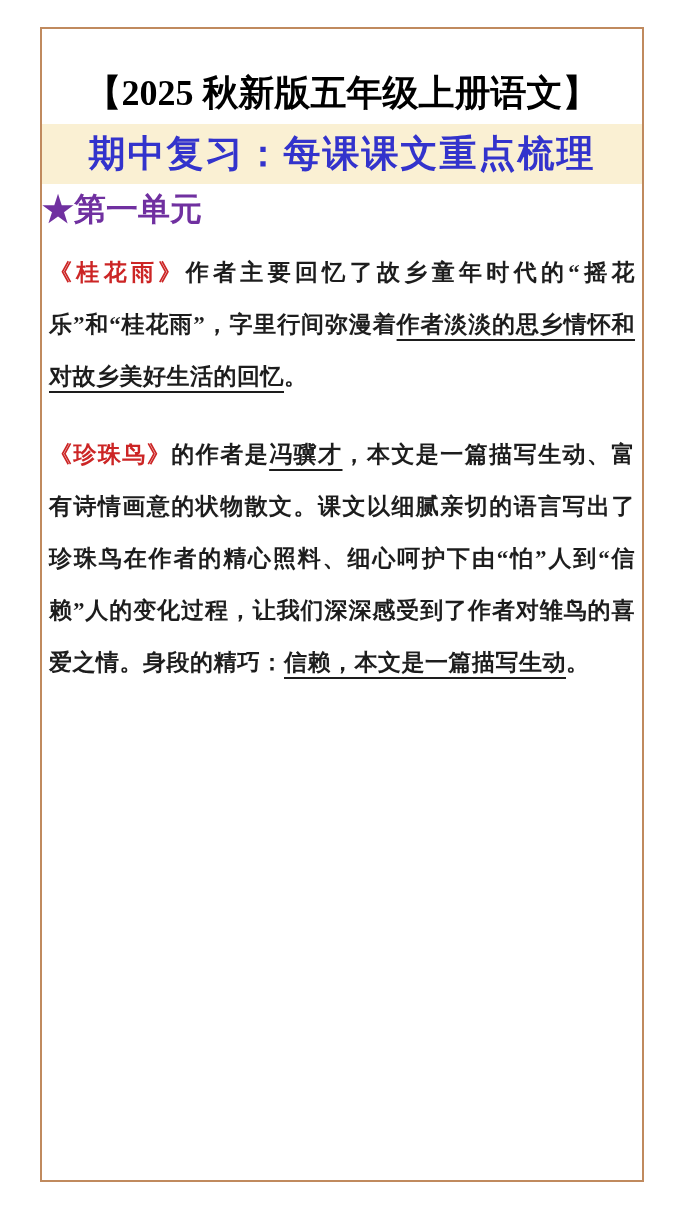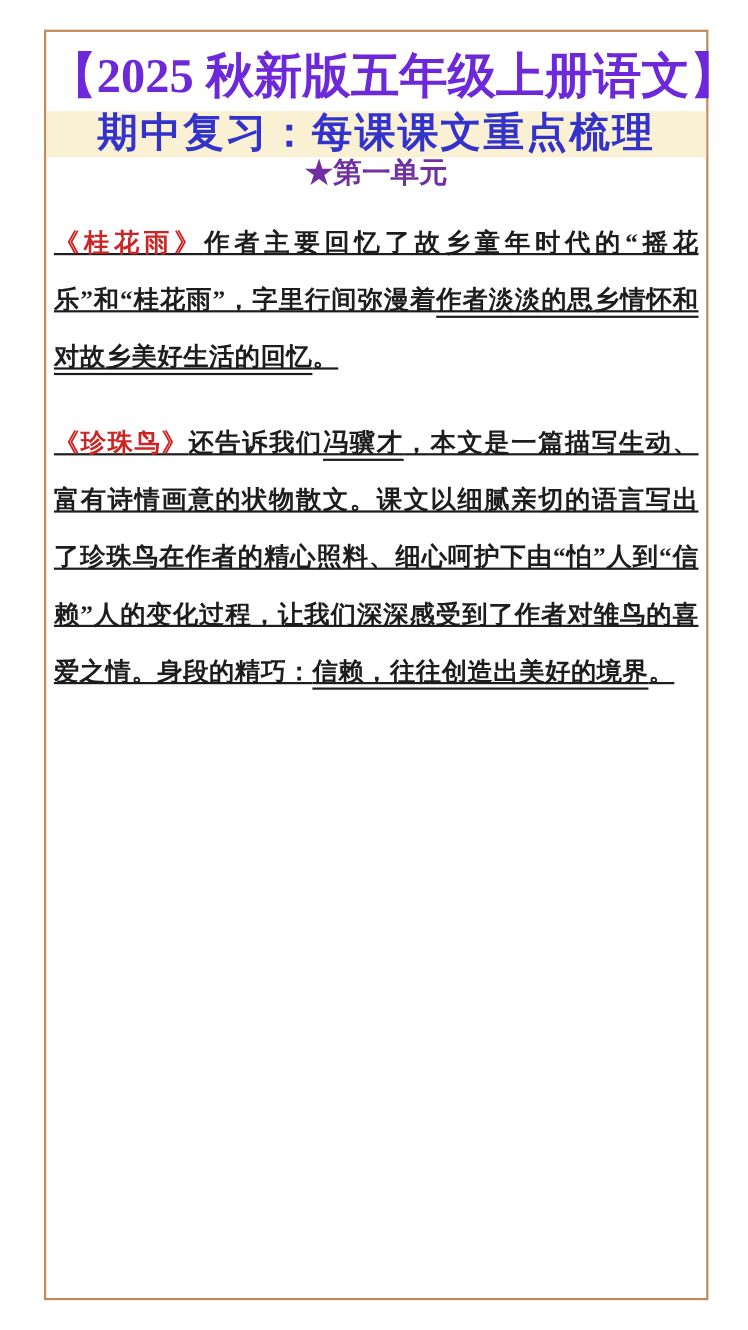--- a/index.html
+++ b/index.html
@@ -16,66 +16,64 @@
     position: absolute;
     left: 40px;
     top: 27px;
     width: 600px;
     height: 1151px;
     border: 2px solid var(--border, #c08a5e);
     background: #ffffff;
     box-sizing: content-box;
   }
   .header-title {
-    margin: 17px 2px 0;
+    margin: 40px 2px 0;
     text-align: center;
-    font-size: 44px;
+    font-size: 36px;
     line-height: 48px;
     font-weight: 700;
-    color: #6d28d9;
+    color: #000000;
     letter-spacing: 0px;
     white-space: nowrap;
   }
   .subtitle-band {
     margin-top: 7px;
     background: var(--subtitle-bg, #faf0d3);
-    height: 42px;
+    height: 60px;
     display: flex;
     align-items: center;
     justify-content: center;
   }
   .subtitle-text {
     font-size: 37px;
     line-height: 50px;
     font-weight: 700;
     color: var(--subtitle-text, #3333cc);
     letter-spacing: 2px;
     white-space: nowrap;
   }
   .unit-heading {
-    margin-top: 0;
-    text-align: center;
-    font-size: 26px;
+    margin-top: 11px;
+    font-size: 32px;
     line-height: 28px;
     font-weight: 600;
     color: var(--unit-text, #7030a0);
   }
   .content {
     margin-top: 24px;
     padding: 0 7px;
   }
   .para {
     margin: 0 0 26px 0;
     font-size: 23px;
     line-height: 52px;
     font-weight: 600;
     color: var(--body-text, #1d1d1d);
     text-align: justify;
     letter-spacing: 0.5px;
-    text-decoration: underline;
   }
   .book-title {
     color: var(--book-title-red, #cc2525);
     font-weight: 700;
   }
   .para u {
     text-decoration: underline;
     text-underline-offset: 7px;
     text-decoration-thickness: 2px;
     text-decoration-color: #1d1d1d;
@@ -88,15 +86,15 @@
   <div class="header-title">【2025 秋新版五年级上册语文】</div>
 
   <div class="subtitle-band">
     <span class="subtitle-text">期中复习：每课课文重点梳理</span>
   </div>
 
   <div class="unit-heading">★第一单元</div>
 
   <div class="content">
       <p class="para"><span class="book-title">《桂花雨》</span><span>作者主要回忆了故乡童年时代的“摇花乐”和“桂花雨”，字里行间弥漫着</span><u>作者淡淡的思乡情怀和对故乡美好生活的回忆</u><span>。</span></p>
-      <p class="para"><span class="book-title">《珍珠鸟》</span><span>还告诉我们</span><u>冯骥才</u><span>，本文是一篇描写生动、富有诗情画意的状物散文。课文以细腻亲切的语言写出了珍珠鸟在作者的精心照料、细心呵护下由“怕”人到“信赖”人的变化过程，让我们深深感受到了作者对雏鸟的喜爱之情。身段的精巧：</span><u>信赖，往往创造出美好的境界</u><span>。</span></p>
+      <p class="para"><span class="book-title">《珍珠鸟》</span><span>的作者是</span><u>冯骥才</u><span>，本文是一篇描写生动、富有诗情画意的状物散文。课文以细腻亲切的语言写出了珍珠鸟在作者的精心照料、细心呵护下由“怕”人到“信赖”人的变化过程，让我们深深感受到了作者对雏鸟的喜爱之情。身段的精巧：</span><u>信赖，本文是一篇描写生动</u><span>。</span></p>
     </div>
 </div>
 
 </body></html>

